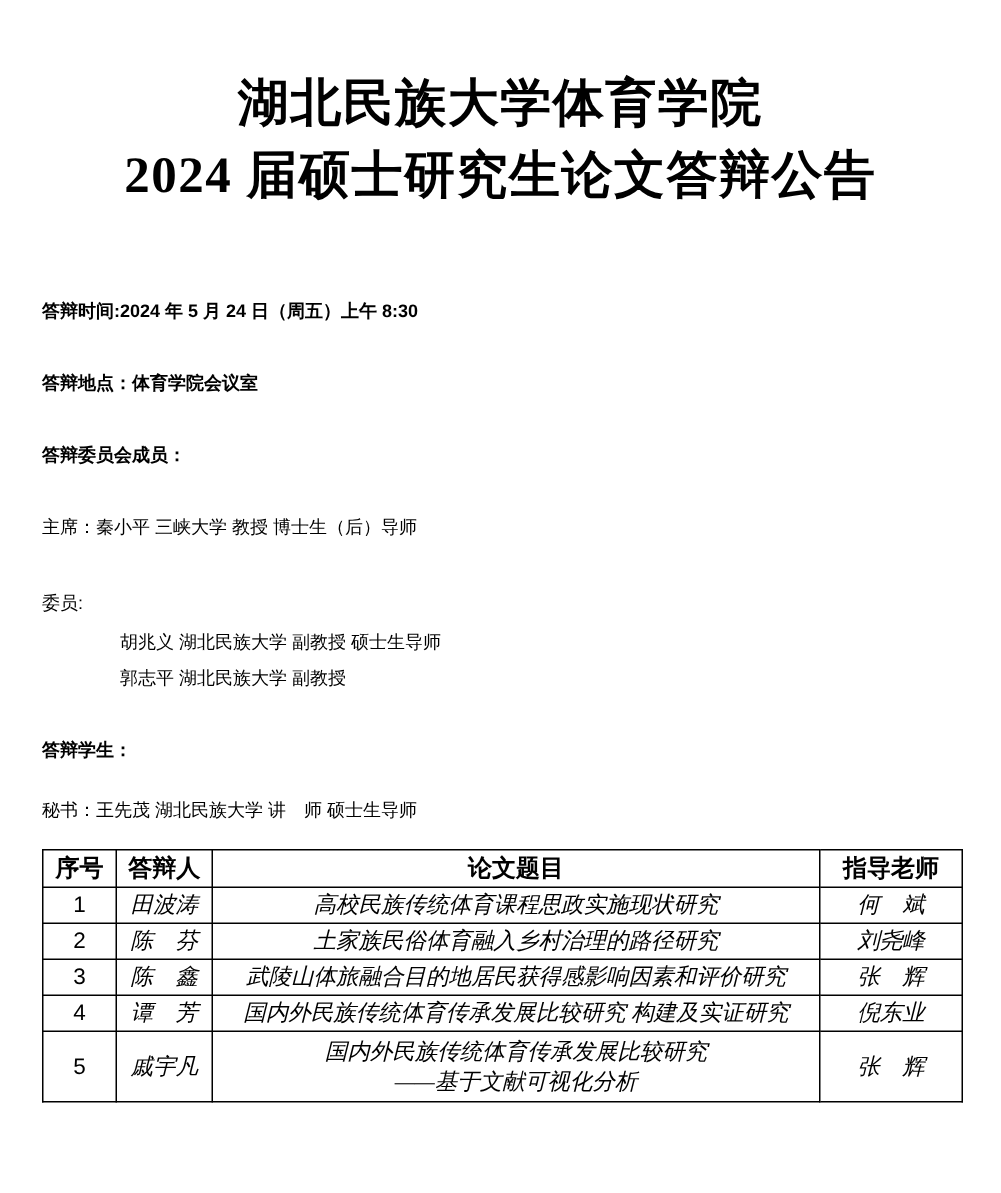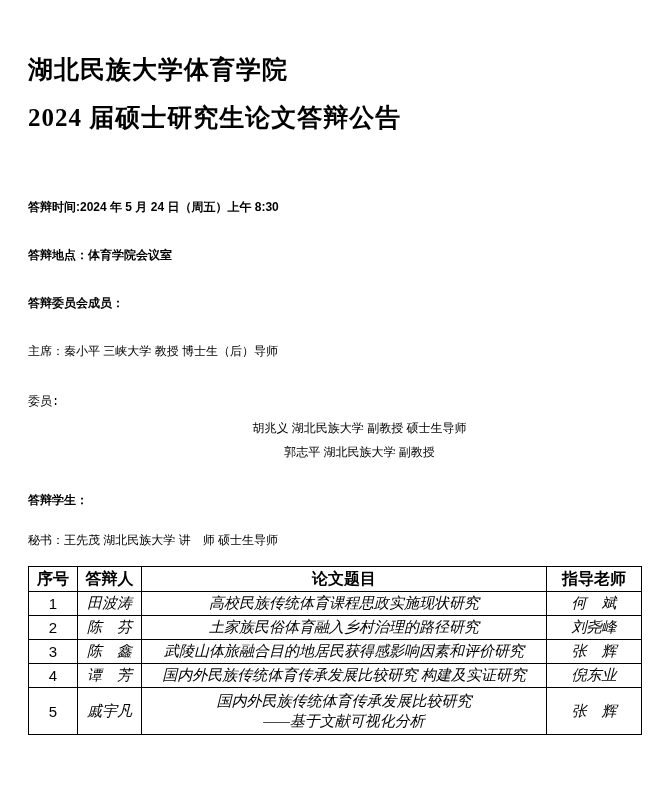--- a/index.html
+++ b/index.html
@@ -13,43 +13,43 @@
     color: #000;
     font-family: "Liberation Sans", sans-serif;
   }
   .page {
     width: 667px;
     height: 795px;
     padding: 0 28px;
   }
   .doc-title {
     margin-top: 46px;
+    text-align: center;
     font-family: "Liberation Serif", serif;
     font-weight: bold;
-    font-size: 25px;
+    font-size: 34px;
     line-height: 48px;
     letter-spacing: 1px;
   }
   .line {
     margin: 0;
     font-size: 12px;
     line-height: 18px;
     white-space: pre;
   }
   .bold { font-weight: bold; }
   #time-line      { margin-top: 56px; }
   #location-line  { margin-top: 30px; }
   #committee-head { margin-top: 30px; }
   #chair-line     { margin-top: 30px; }
-  #member-label   { margin-top: 33px; font-family: Liberation Mono, monospace; }
+  #member-label   { margin-top: 33px; }
   .member-list    { margin-top: 5px; }
   .member-list .line {
     padding-left: 52px;
     line-height: 24px;
-    text-align: center;
   }
   #secretary-line { margin-top: 22px; }
   #students-label { margin-top: 27px; }
   table.students {
     margin-top: 17px;
     margin-left: 0px;
     border-collapse: collapse;
     table-layout: fixed;
     width: 613px;
   }

